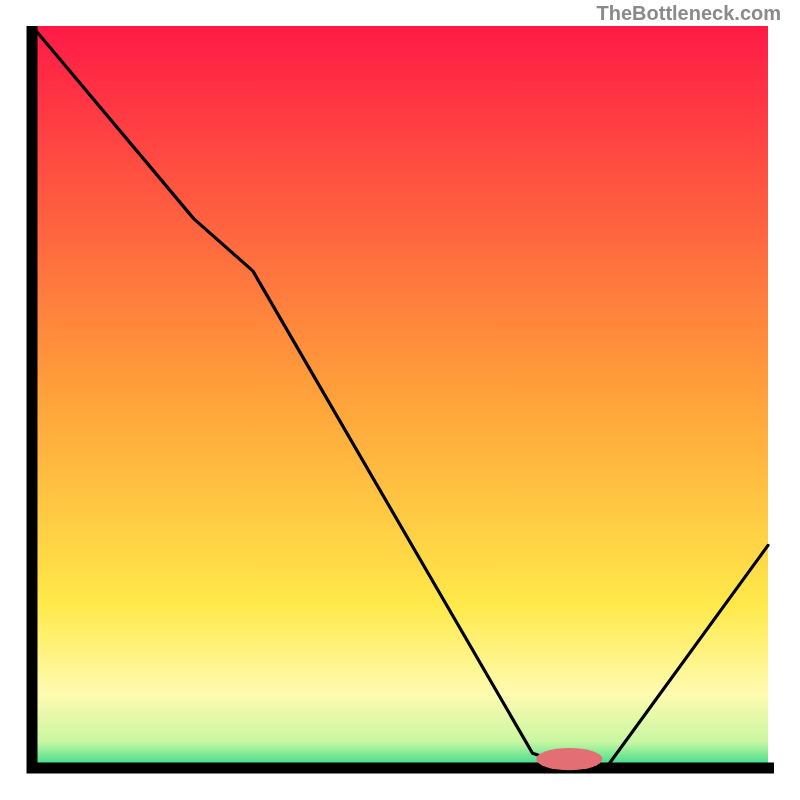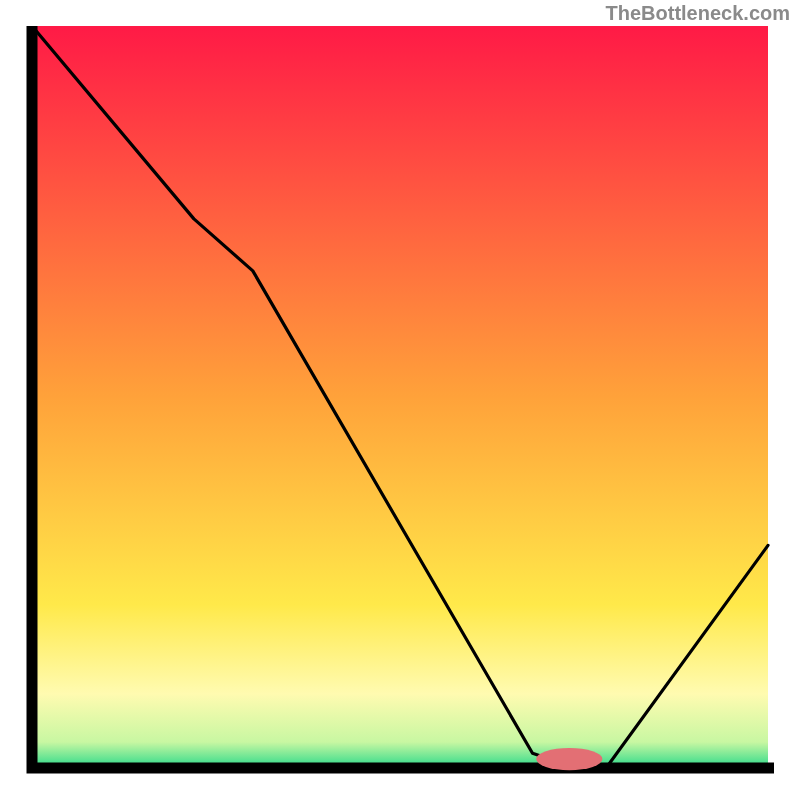--- a/index.html
+++ b/index.html
@@ -7,21 +7,21 @@
     padding: 0;
     width: 800px;
     height: 800px;
     background: #ffffff;
     font-family: Arial, Helvetica, sans-serif;
     overflow: hidden;
   }
   .watermark {
     position: absolute;
     top: 2px;
-    right: 10px;
+    right: 19px;
     font-size: 20px;
     font-weight: 600;
     color: #8a8a8a;
     z-index: 10;
   }
   .frame {
     position: absolute;
     top: 26px;
     left: 26px;
     width: 748px;

